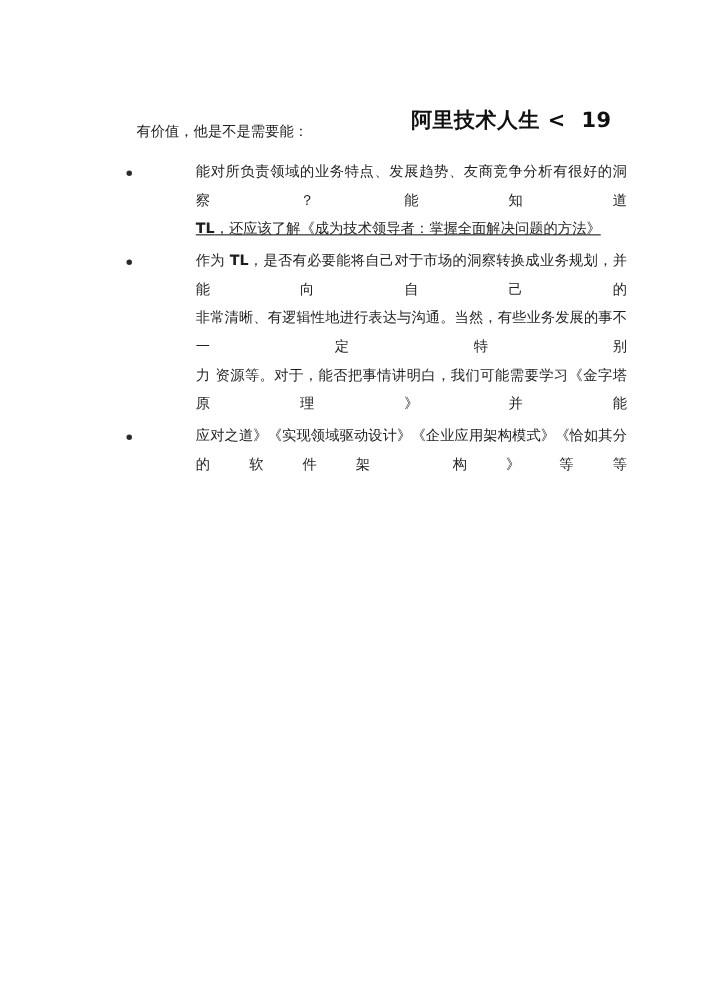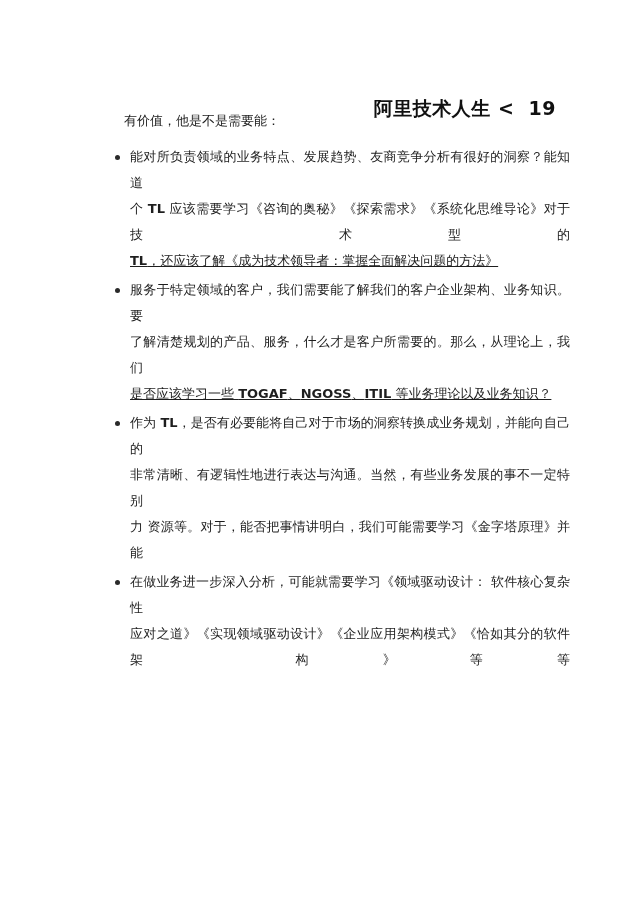--- a/index.html
+++ b/index.html
@@ -41,20 +41,21 @@
     font-size: 13px;
     line-height: 26px;
   }
   .intro {
     margin-bottom: 10px;
     margin-left: 36px;
   }
   .bullet {
     display: flex;
     margin-bottom: 3px;
+    gap: 48px;
   }
   .dot-col {
     flex: 0 0 42px;
     display: flex;
     justify-content: flex-end;
     align-items: flex-start;
   }
   .dot {
     width: 5px;
     height: 5px;
@@ -82,48 +83,36 @@
   <div class="runhead">阿里技术人生 &lt;  19</div>
   <div class="content">
     <div class="intro">有价值，他是不是需要能：</div>
     <div>
         <div class="bullet">
           <span class="dot-col">
             <span class="dot"></span>
           </span>
           <div class="bullet-text">
             <div class="line">能对所负责领域的业务特点、发展趋势、友商竞争分析有很好的洞察？能知道</div>
-            <div class="line">个 <b>TL</b> 应该需要学习《咨询的奥秘》《探索需求》《系统化思维导论》对于技 术型的</div>
             <div class="line last"><b>TL</b>，还应该了解《成为技术领导者：掌握全面解决问题的方法》</div>
-          </div>
-        </div>
-        <div class="bullet">
-          <span class="dot-col">
-            <span class="dot"></span>
-          </span>
-          <div class="bullet-text">
-            <div class="line">服务于特定领域的客户，我们需要能了解我们的客户企业架构、业务知识。要</div>
-            <div class="line">了解清楚规划的产品、服务，什么才是客户所需要的。那么，从理论上，我们</div>
-            <div class="line last">是否应该学习一些 <b>TOGAF</b>、<b>NGOSS</b>、<b>ITIL</b> 等业务理论以及业务知识？</div>
           </div>
         </div>
         <div class="bullet">
           <span class="dot-col">
             <span class="dot"></span>
           </span>
           <div class="bullet-text">
             <div class="line">作为 <b>TL</b>，是否有必要能将自己对于市场的洞察转换成业务规划，并能向自己的</div>
             <div class="line">非常清晰、有逻辑性地进行表达与沟通。当然，有些业务发展的事不一定特别</div>
             <div class="line">力 资源等。对于，能否把事情讲明白，我们可能需要学习《金字塔原理》并能</div>
           </div>
         </div>
         <div class="bullet">
           <span class="dot-col">
             <span class="dot"></span>
           </span>
           <div class="bullet-text">
-            <div class="line">在做业务进一步深入分析，可能就需要学习《领域驱动设计： 软件核心复杂性</div>
             <div class="line">应对之道》《实现领域驱动设计》《企业应用架构模式》《恰如其分的软件架 构》等等</div>
           </div>
         </div>
       </div>
   </div>
 </div>
 
 </body></html>

